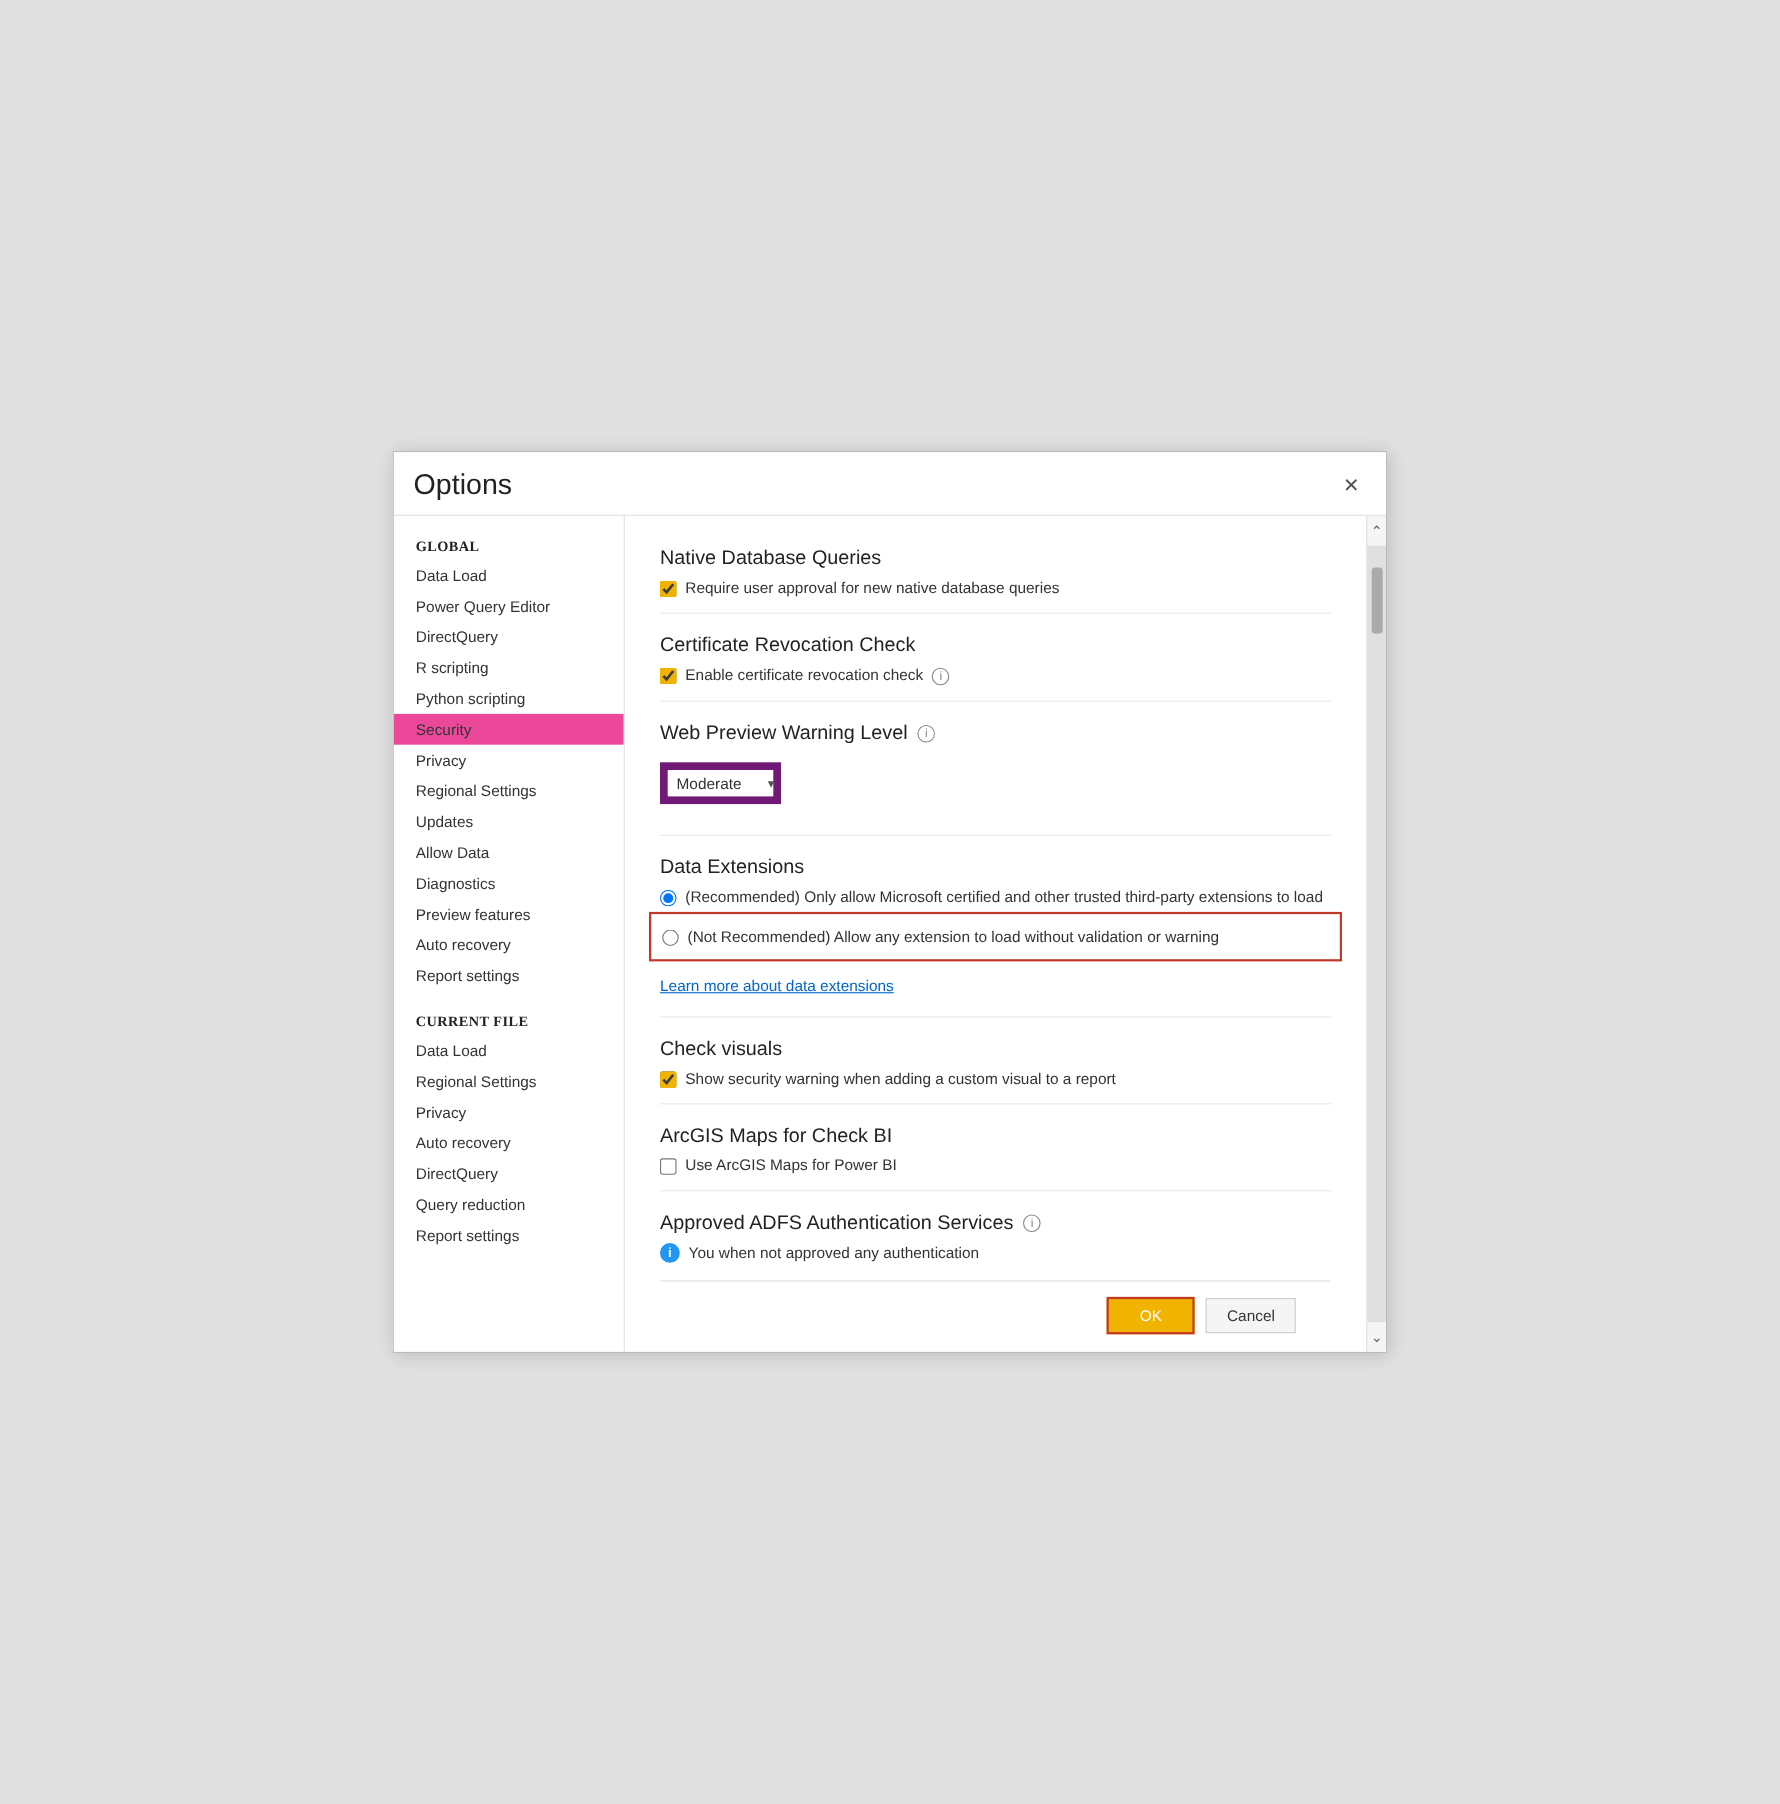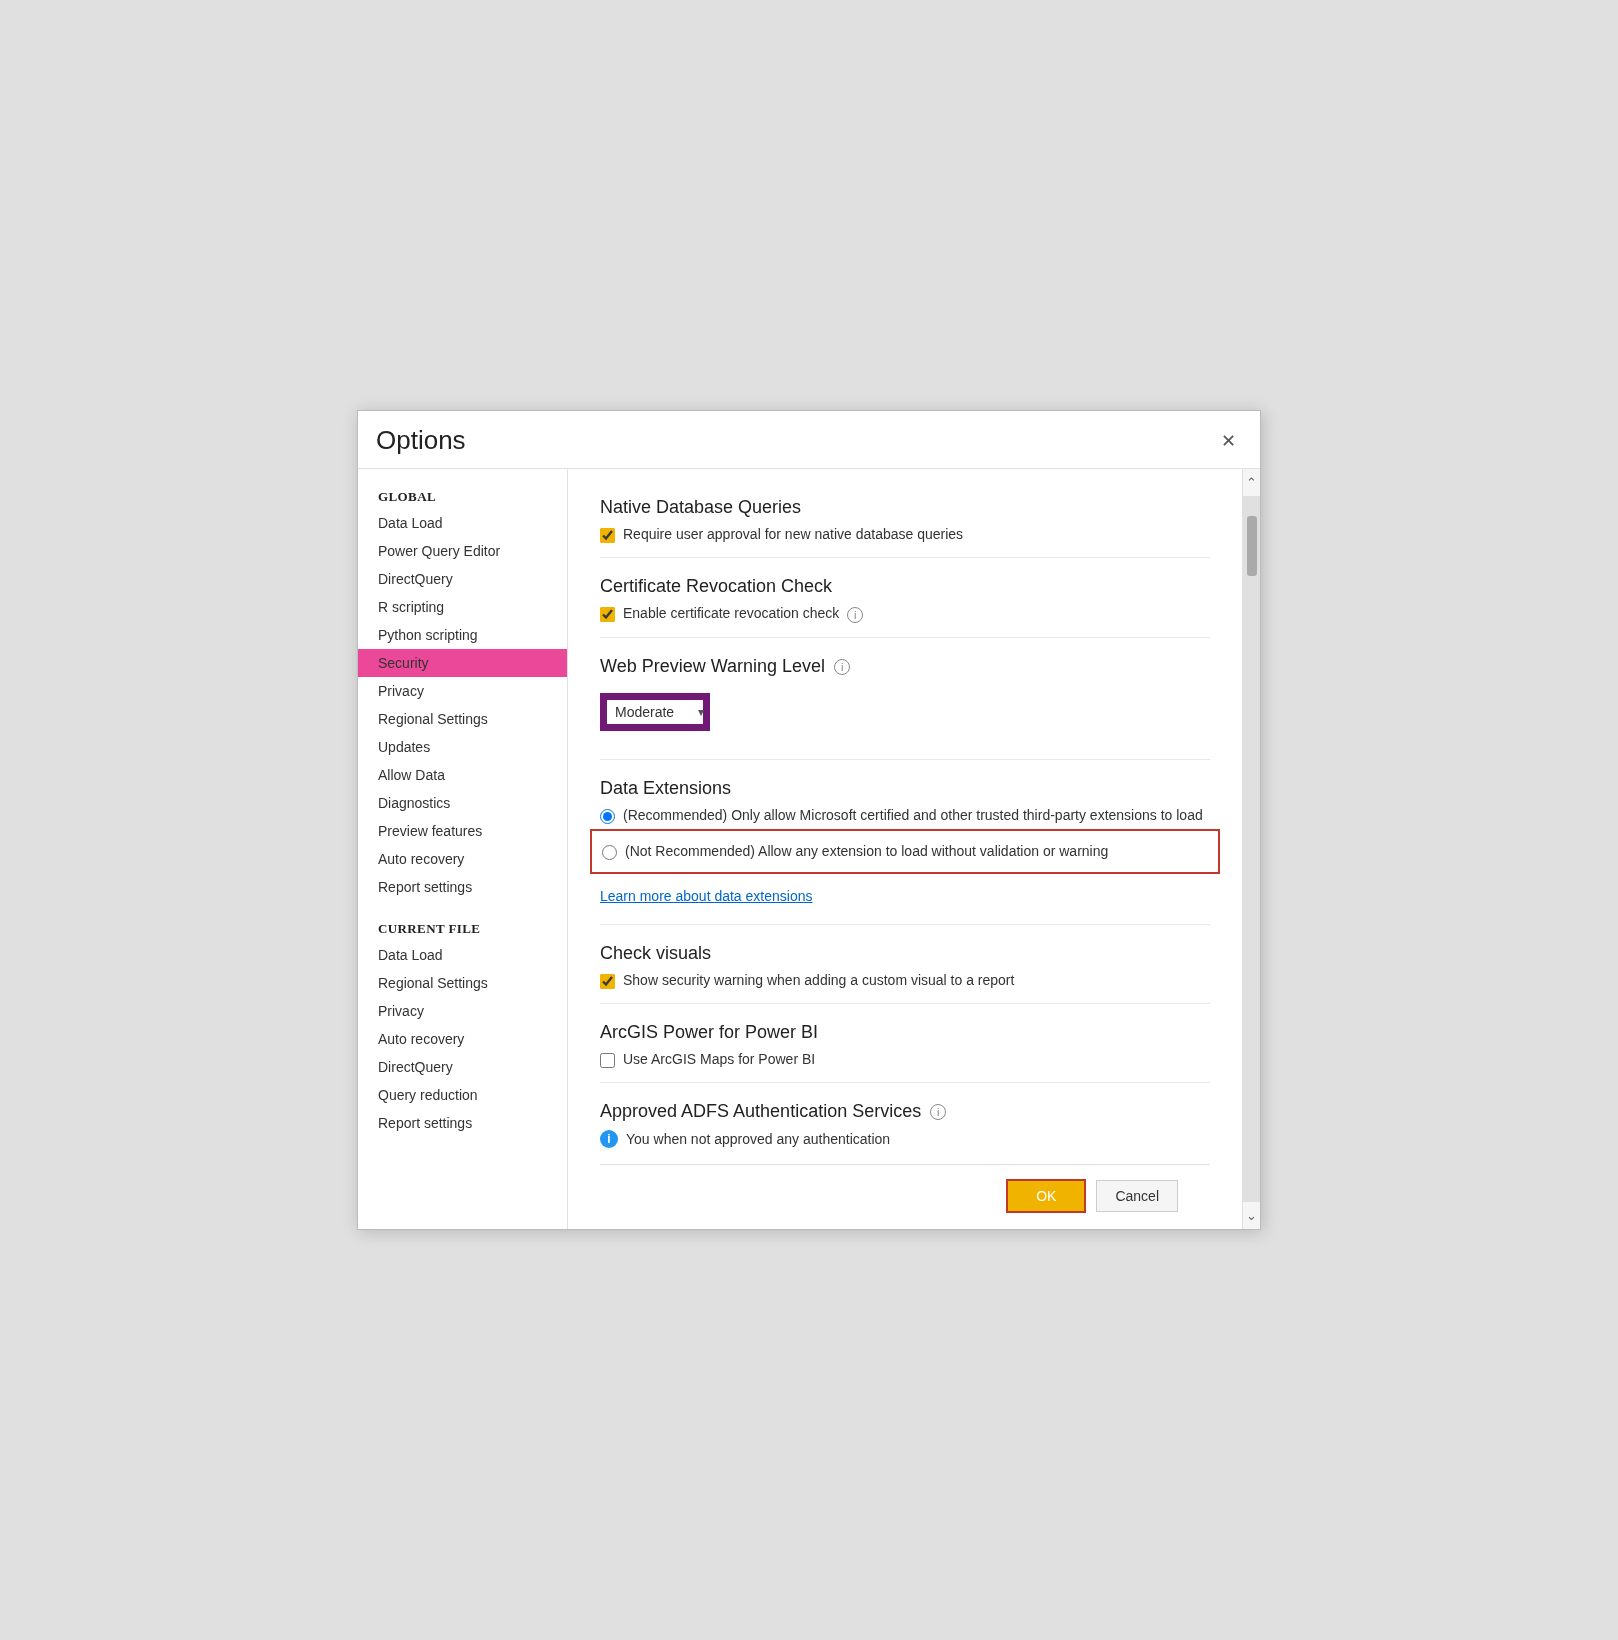--- a/index.html
+++ b/index.html
@@ -368,21 +368,21 @@
         
         <div class="section-title">Check visuals</div>
         <div class="checkbox-row">
           <input type="checkbox" id="customvisuals" checked="" style="">
           <label for="customvisuals">Show security warning when adding a custom visual to a report</label>
         </div>
 
         <hr class="section-divider">
 
         
-        <div class="section-title">ArcGIS Power for Power BI</div>
+        <div class="section-title">ArcGIS Maps for Check BI</div>
         <div class="checkbox-row">
           <input type="checkbox" id="arcgis" style="">
           <label for="arcgis">Use ArcGIS Maps for Power BI</label>
         </div>
 
         <hr class="section-divider">
 
         
         <div class="section-title">
           <span>Approved ADFS Authentication Services</span>

